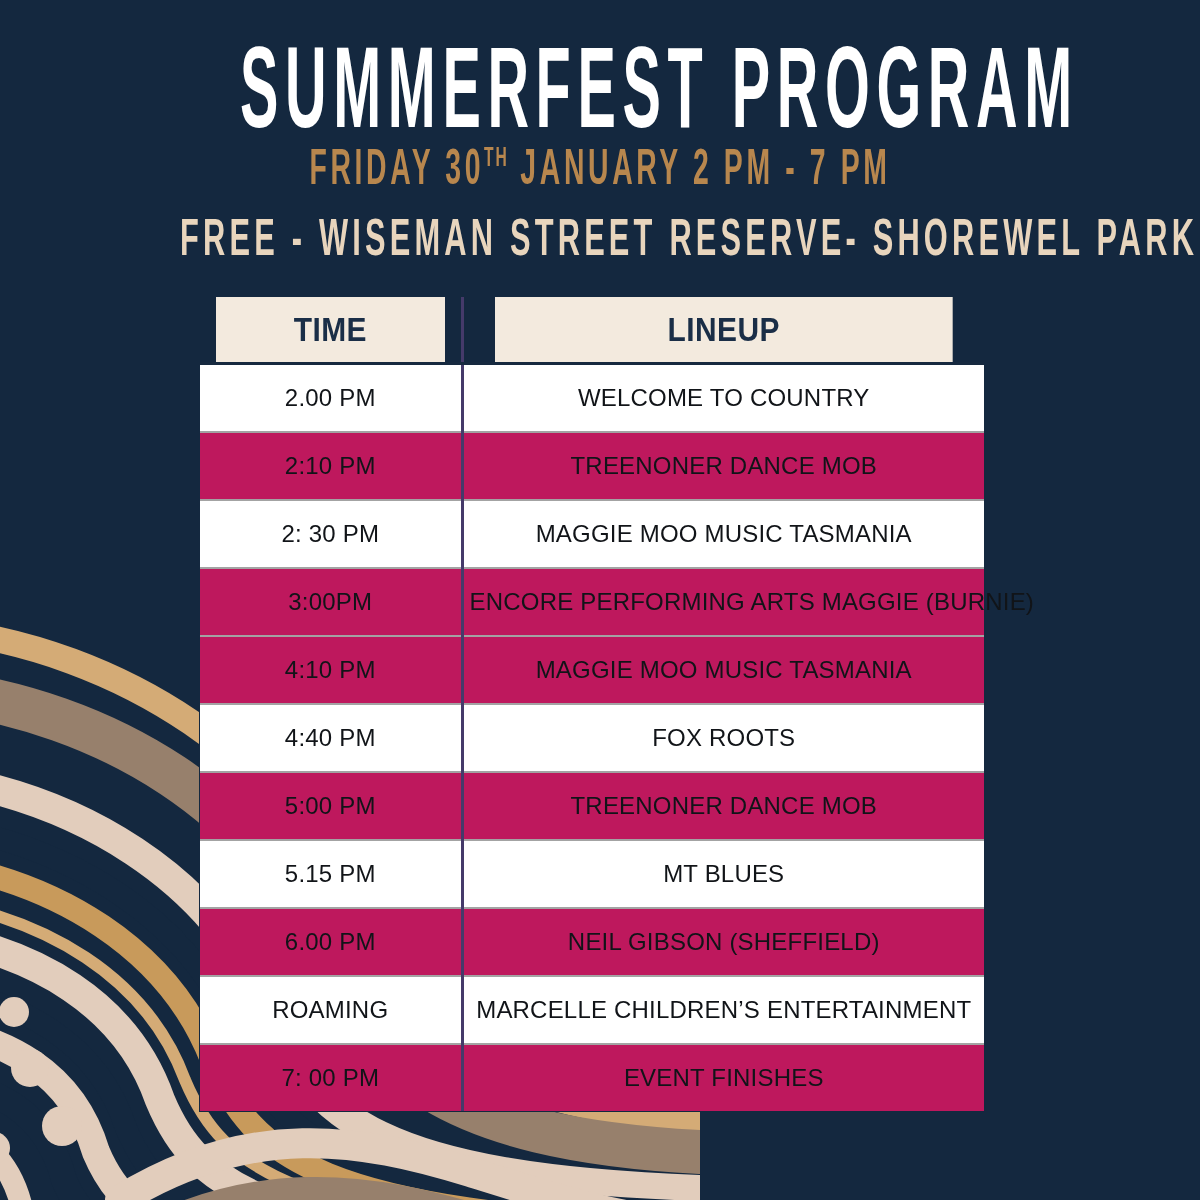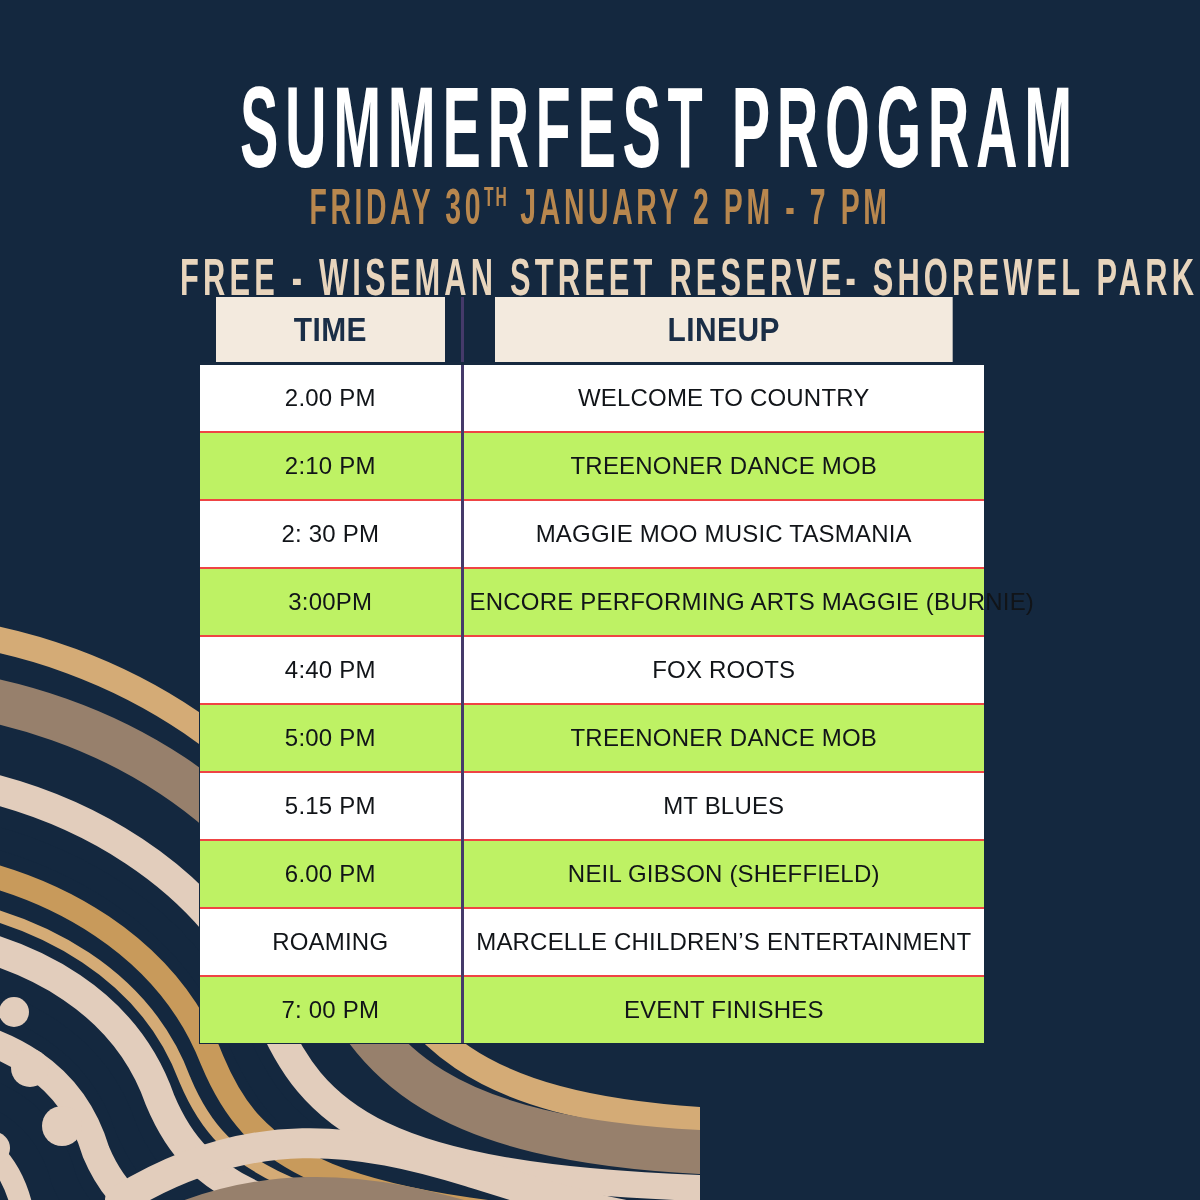--- a/index.html
+++ b/index.html
@@ -33,21 +33,20 @@
   }
 
   
   #header {
     position: absolute;
     left: 0;
     top: 0;
     width: 1200px;
     text-align: center;
     z-index: 5;
-    margin-top: 40px;
   }
 
   #title {
     margin: 0;
     padding-top: 26px;
     color: #ffffff;
     font-family: "Liberation Sans Narrow", "Liberation Sans", sans-serif;
     font-weight: 700;
     font-size: 96px;
     line-height: 0.98;
@@ -119,26 +118,26 @@
 
   #schedule td {
     height: 66px;
     padding: 0 6px;
     text-align: center;
     color: #111418;
     font-family: "Liberation Sans Narrow", "Liberation Sans", sans-serif;
     font-weight: 400;
     font-size: 24px;
     letter-spacing: 0.2px;
-    border-bottom: 2px solid #ef4444;
+    border-bottom: 2px solid #a3a3a3;
     white-space: nowrap;
   }
 
   #schedule tr.row-odd  td { background: #ffffff; }
-  #schedule tr.row-even td { background: #bef264; }
+  #schedule tr.row-even td { background: #be185d; }
 
   #schedule th.col-time, #schedule td.col-time { border-right: 3px solid #453a6a; }
 
   #schedule tbody tr:last-child td { border-bottom: none; }
 </style>
 </head>
 <body>
 
 <div id="poster">
 
@@ -210,20 +209,24 @@
           <td class="col-lineup">TREENONER DANCE MOB</td>
         </tr>
         <tr class="row-odd">
           <td class="col-time">2: 30 PM</td>
           <td class="col-lineup">MAGGIE MOO MUSIC TASMANIA</td>
         </tr>
         <tr class="row-even">
           <td class="col-time">3:00PM</td>
           <td class="col-lineup">ENCORE PERFORMING ARTS MAGGIE (BURNIE)</td>
         </tr>
+        <tr class="row-even">
+          <td class="col-time">4:10 PM</td>
+          <td class="col-lineup">MAGGIE MOO MUSIC TASMANIA</td>
+        </tr>
         <tr class="row-odd">
           <td class="col-time">4:40 PM</td>
           <td class="col-lineup">FOX ROOTS</td>
         </tr>
         <tr class="row-even">
           <td class="col-time">5:00 PM</td>
           <td class="col-lineup">TREENONER DANCE MOB</td>
         </tr>
         <tr class="row-odd">
           <td class="col-time">5.15 PM</td>

